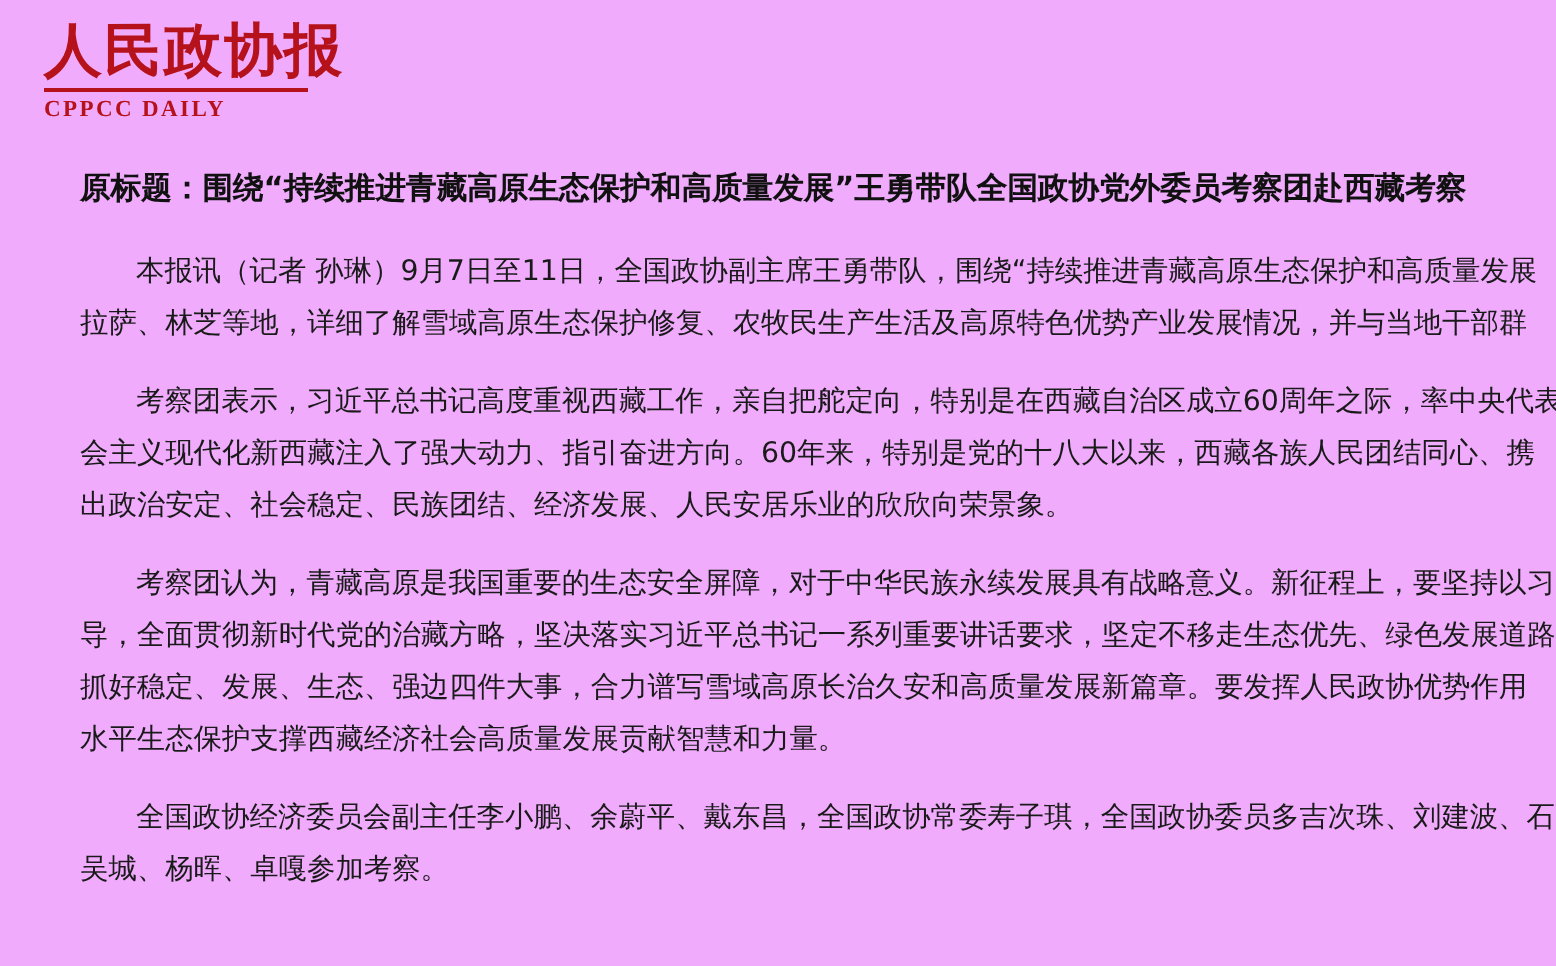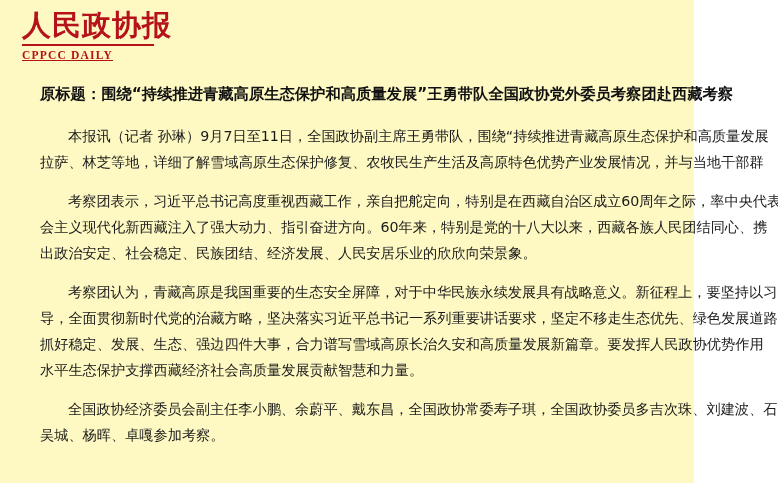--- a/index.html
+++ b/index.html
@@ -8,23 +8,23 @@
   }
   body {
     width: 778px;
     height: 483px;
     background: #ffffff;
     font-family: "Liberation Sans", sans-serif;
     overflow: hidden;
   }
   .page {
     position: relative;
-    width: 694px;
+    width: 778px;
     height: 483px;
-    background: #fef9c3;
+    background: #f0abfc;
   }
   
   .masthead {
     position: absolute;
     left: 22px;
     top: 8px;
     width: 150px;
   }
   .masthead-title {
     font-family: "DejaVu Serif", "Liberation Serif", serif;
@@ -41,21 +41,20 @@
     height: 2px;
     background: #b5121b;
   }
   .masthead-sub {
     margin-top: 3px;
     font-family: "Liberation Serif", serif;
     font-size: 11.5px;
     letter-spacing: 1.2px;
     color: #b5121b;
     font-weight: bold;
-    text-decoration: underline;
   }
   
   .article {
     position: absolute;
     left: 40px;
     top: 82px;
     width: 745px;
   }
   .headline {
     font-family: "DejaVu Sans", "Liberation Sans", sans-serif;

